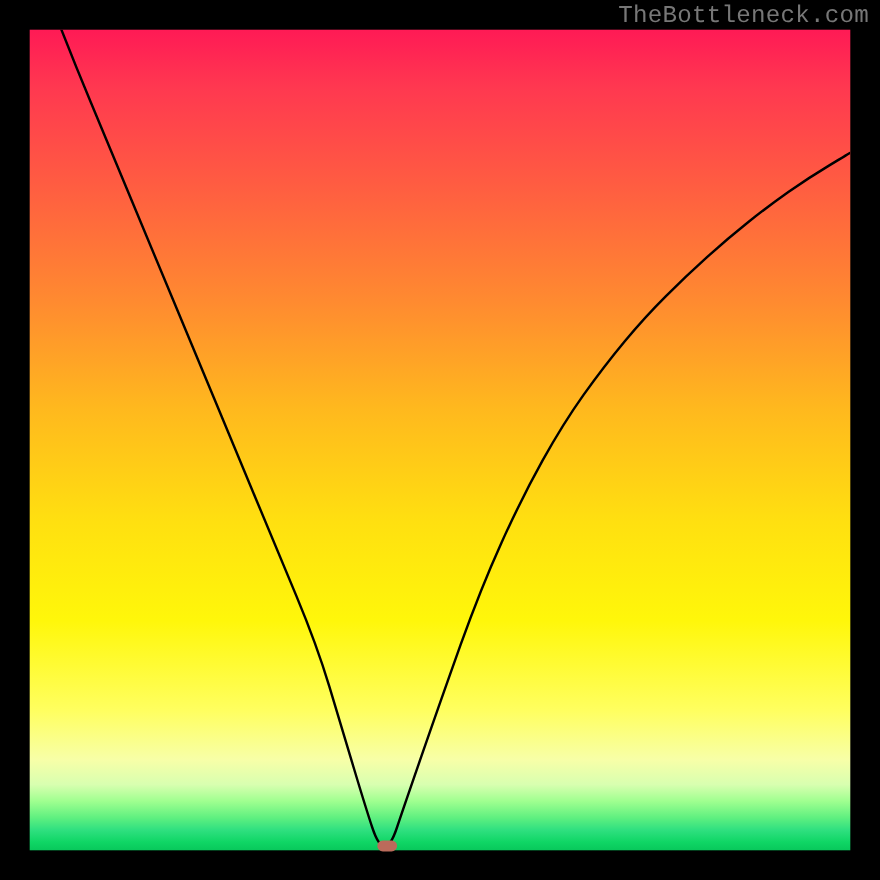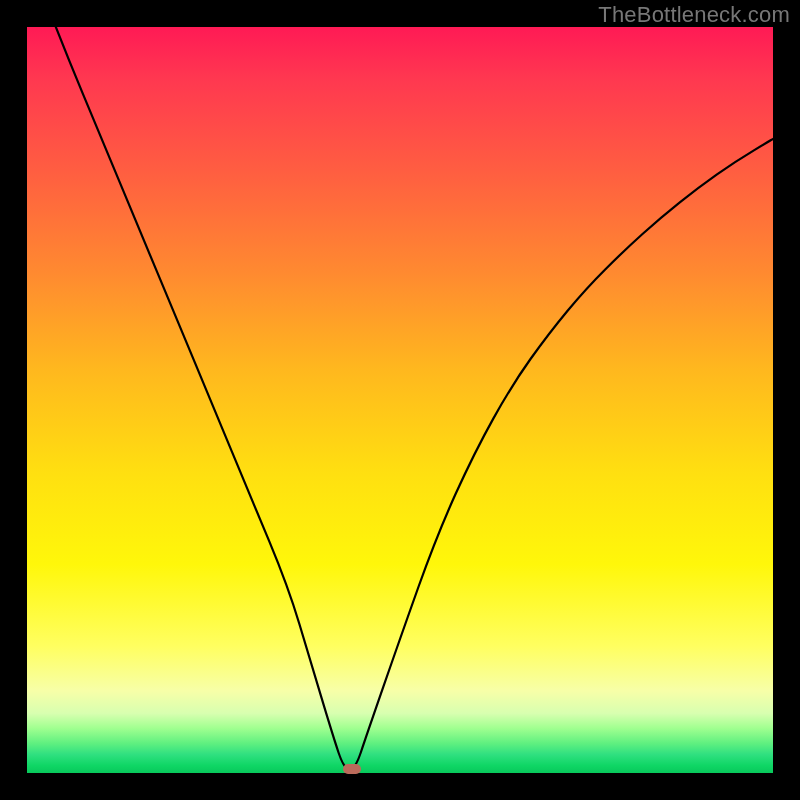--- a/index.html
+++ b/index.html
@@ -44,20 +44,21 @@
     );
   }
   .watermark {
     position: absolute;
     top: 2px;
     right: 10px;
     color: #777;
     font-size: 22px;
     font-weight: 500;
     letter-spacing: 0.2px;
+    font-family: Liberation Mono, monospace;
   }
   svg.curve {
     position: absolute;
     left: 0;
     top: 0;
     width: 746px;
     height: 746px;
     pointer-events: none;
   }
   .marker {

